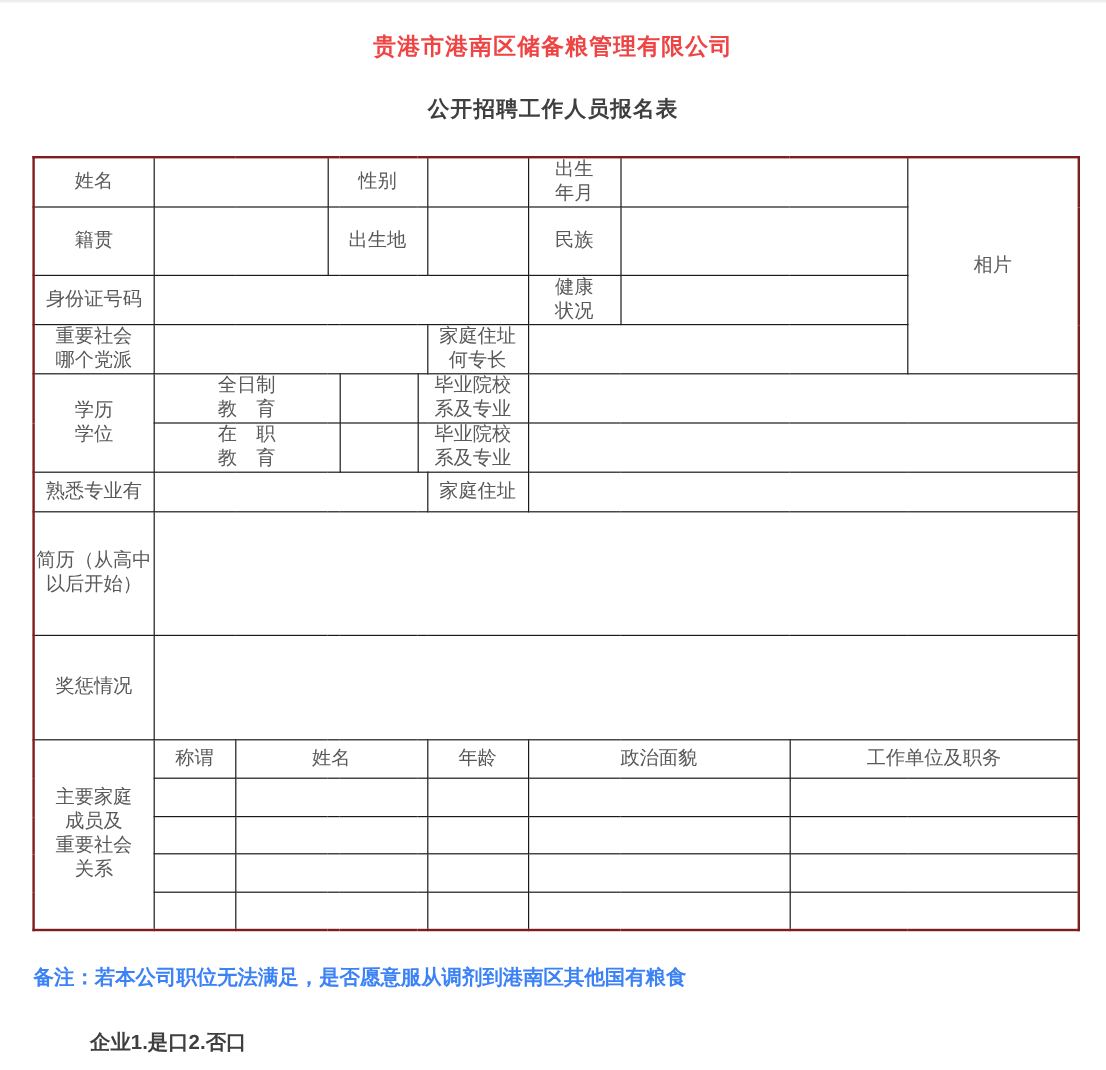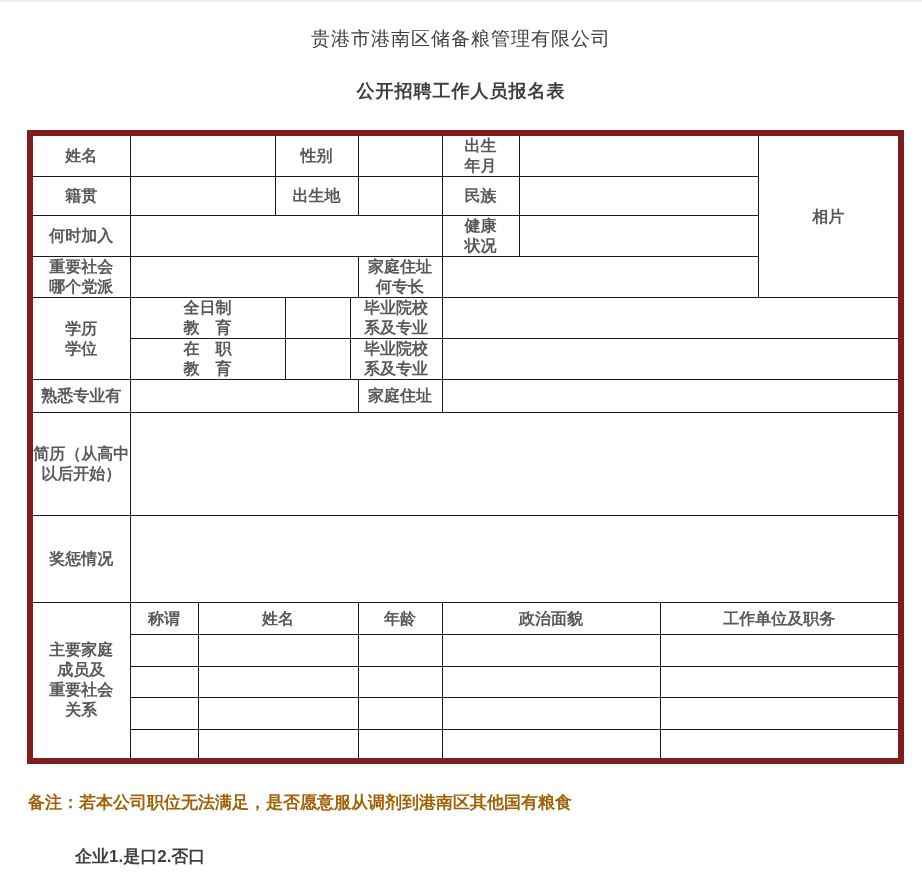--- a/index.html
+++ b/index.html
@@ -5,60 +5,59 @@
   * { box-sizing: border-box; }
   html, body {
     margin: 0; padding: 0;
     width: 922px; height: 892px;
     background: #ffffff;
     font-family: "Liberation Sans", "DejaVu Sans", sans-serif;
     border-top: 1px solid #ededed;
   }
   .page-title {
     text-align: center;
-    font-weight: normal;
+    font-weight: bold;
     font-size: 19px;
-    color: #404040;
+    color: #ef4444;
     margin: 24px 0 0 0;
     letter-spacing: 1px;
   }
   .page-subtitle {
     text-align: center;
     font-weight: bold;
     font-size: 18px;
     color: #3f3f3f;
     margin: 27px 0 0 0;
     letter-spacing: 1px;
     font-family: Liberation Serif, serif;
   }
   table.form {
     border-collapse: collapse;
     table-layout: fixed;
     width: 871px;
     margin: 27px 0 0 27px;
-    border: 6px solid #7f1d1d;
-    font-weight: bold;
+    border: 2px solid #7f1d1d;
   }
   table.form td {
     border: 1px solid #1b1b1b;
     font-size: 16px;
     color: #595959;
     text-align: center;
     vertical-align: middle;
     padding: 0;
     overflow: hidden;
     line-height: 20px;
   }
   td.ml { white-space: pre-line; line-height: 19px; }
   td.left-lbl { text-align: left; padding-left: 3px; }
   .note-line1 {
     margin: 27px 0 0 28px;
     font-size: 17px;
     font-weight: bold;
-    color: #a16207;
+    color: #3b82f6;
   }
   .note-line2 {
     margin: 31px 0 0 75px;
     font-size: 17px;
     font-weight: bold;
     color: #3f3f3f;
   }
 </style>
 </head>
 <body>
@@ -86,31 +85,31 @@
     <td>姓名</td>
     <td colspan="2"></td>
     <td colspan="3">性别</td>
     <td></td>
     <td class="ml">出生
 年月</td>
     <td colspan="2"></td>
     <td rowspan="4">相片</td>
   </tr>
 
-  <tr style="height:39px">
+  <tr style="height:57px">
     <td>籍贯</td>
     <td colspan="2"></td>
     <td colspan="3">出生地</td>
     <td></td>
     <td>民族</td>
     <td colspan="2"></td>
   </tr>
 
   <tr style="height:40px">
-    <td>何时加入</td>
+    <td>身份证号码</td>
     <td colspan="6"></td>
     <td class="ml">健康
 状况</td>
     <td colspan="2"></td>
   </tr>
 
   <tr style="height:39px">
     <td class="ml">重要社会
 哪个党派</td>
     <td colspan="5"></td>

